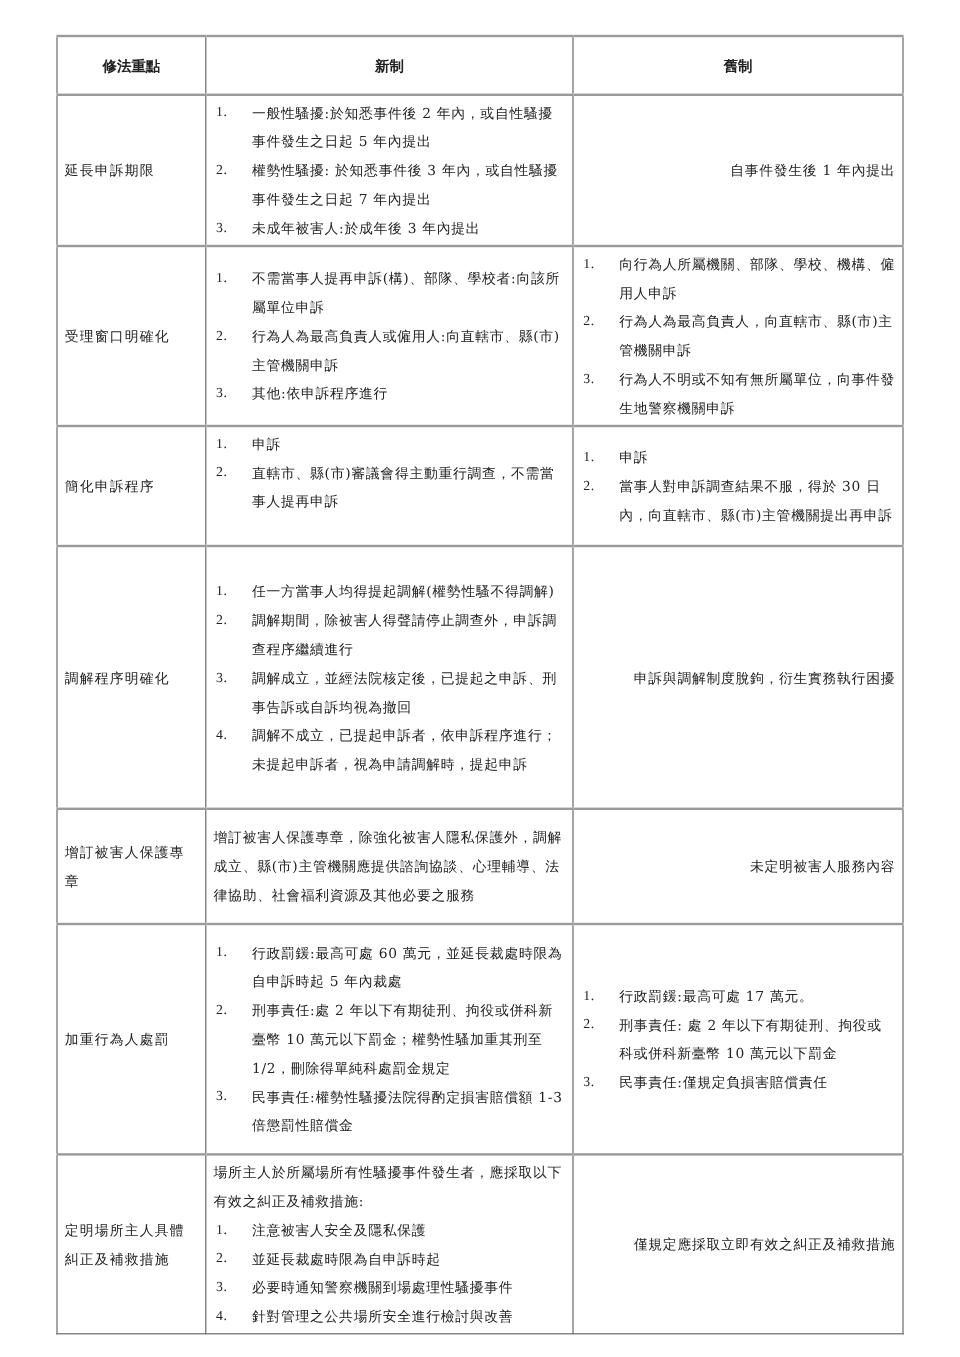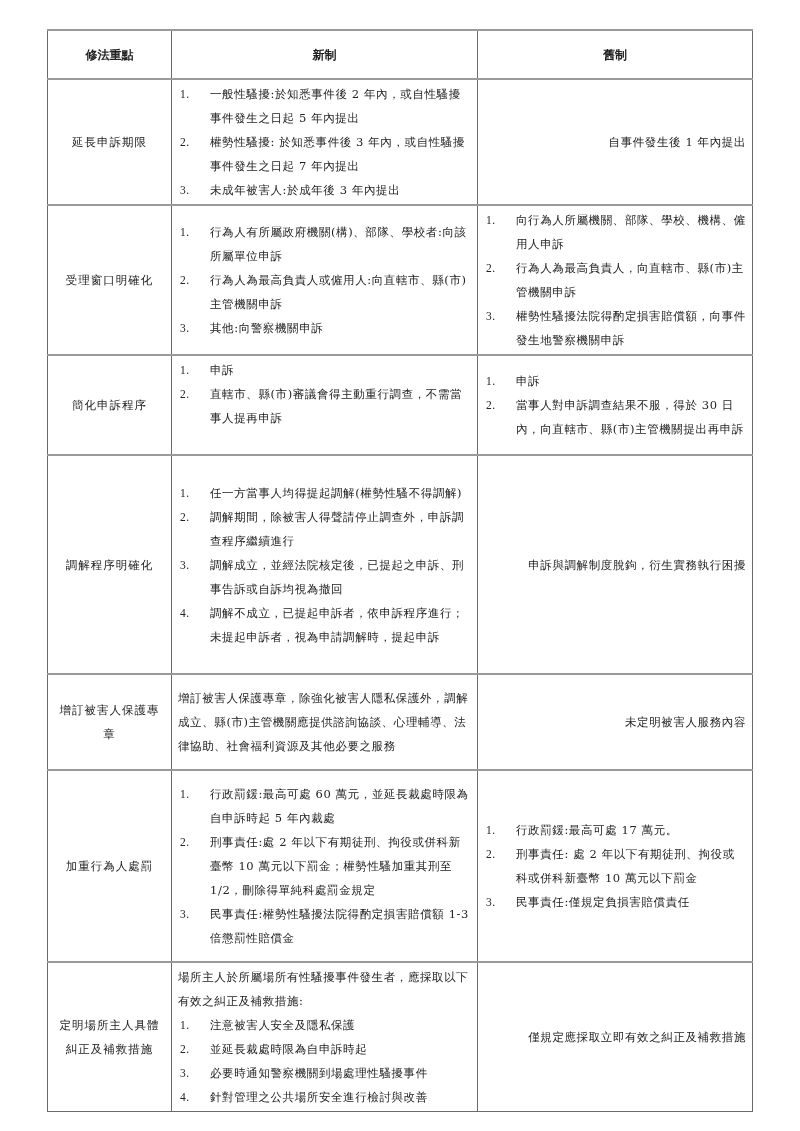--- a/index.html
+++ b/index.html
@@ -40,21 +40,21 @@
       border-top: 2px solid #9a9a9a;
       height: 43px;
       font-weight: bold;
       font-size: 12px;
       text-align: center;
     }
     table.cmp tr.body td {
       border-top: 2px solid #9a9a9a;
     }
     td.topic {
-      text-align: center;
+      text-align: left;
       padding-left: 8px;
       letter-spacing: 1px;
     }
     ol.items {
       list-style: none;
       margin: 0;
       padding: 0;
     }
     ol.items li {
       position: relative;
@@ -105,30 +105,30 @@
         </td>
         <td>
           <div class="plain">自事件發生後 1 年內提出</div>
         </td>
       </tr>
 
       <tr class="body" style="height:143px">
         <td class="topic">受理窗口明確化</td>
         <td>
           <ol class="items">
-            <li><span class="num">1.</span><span>行為人有所屬政府機關(構)、部隊、學校者:向該所屬單位申訴</span></li>
+            <li><span class="num">1.</span><span>不需當事人提再申訴(構)、部隊、學校者:向該所屬單位申訴</span></li>
             <li><span class="num">2.</span><span>行為人為最高負責人或僱用人:向直轄市、縣(市)主管機關申訴</span></li>
-            <li><span class="num">3.</span><span>其他:向警察機關申訴</span></li>
+            <li><span class="num">3.</span><span>其他:依申訴程序進行</span></li>
           </ol>
         </td>
         <td>
           <ol class="items">
             <li><span class="num">1.</span><span>向行為人所屬機關、部隊、學校、機構、僱用人申訴</span></li>
             <li><span class="num">2.</span><span>行為人為最高負責人，向直轄市、縣(市)主管機關申訴</span></li>
-            <li><span class="num">3.</span><span>權勢性騷擾法院得酌定損害賠償額，向事件發生地警察機關申訴</span></li>
+            <li><span class="num">3.</span><span>行為人不明或不知有無所屬單位，向事件發生地警察機關申訴</span></li>
           </ol>
         </td>
       </tr>
 
       <tr class="body" style="height:100px">
         <td class="topic">簡化申訴程序</td>
         <td style="vertical-align:top">
           <ol class="items">
             <li><span class="num">1.</span><span>申訴</span></li>
             <li><span class="num">2.</span><span>直轄市、縣(市)審議會得主動重行調查，不需當事人提再申訴</span></li>

